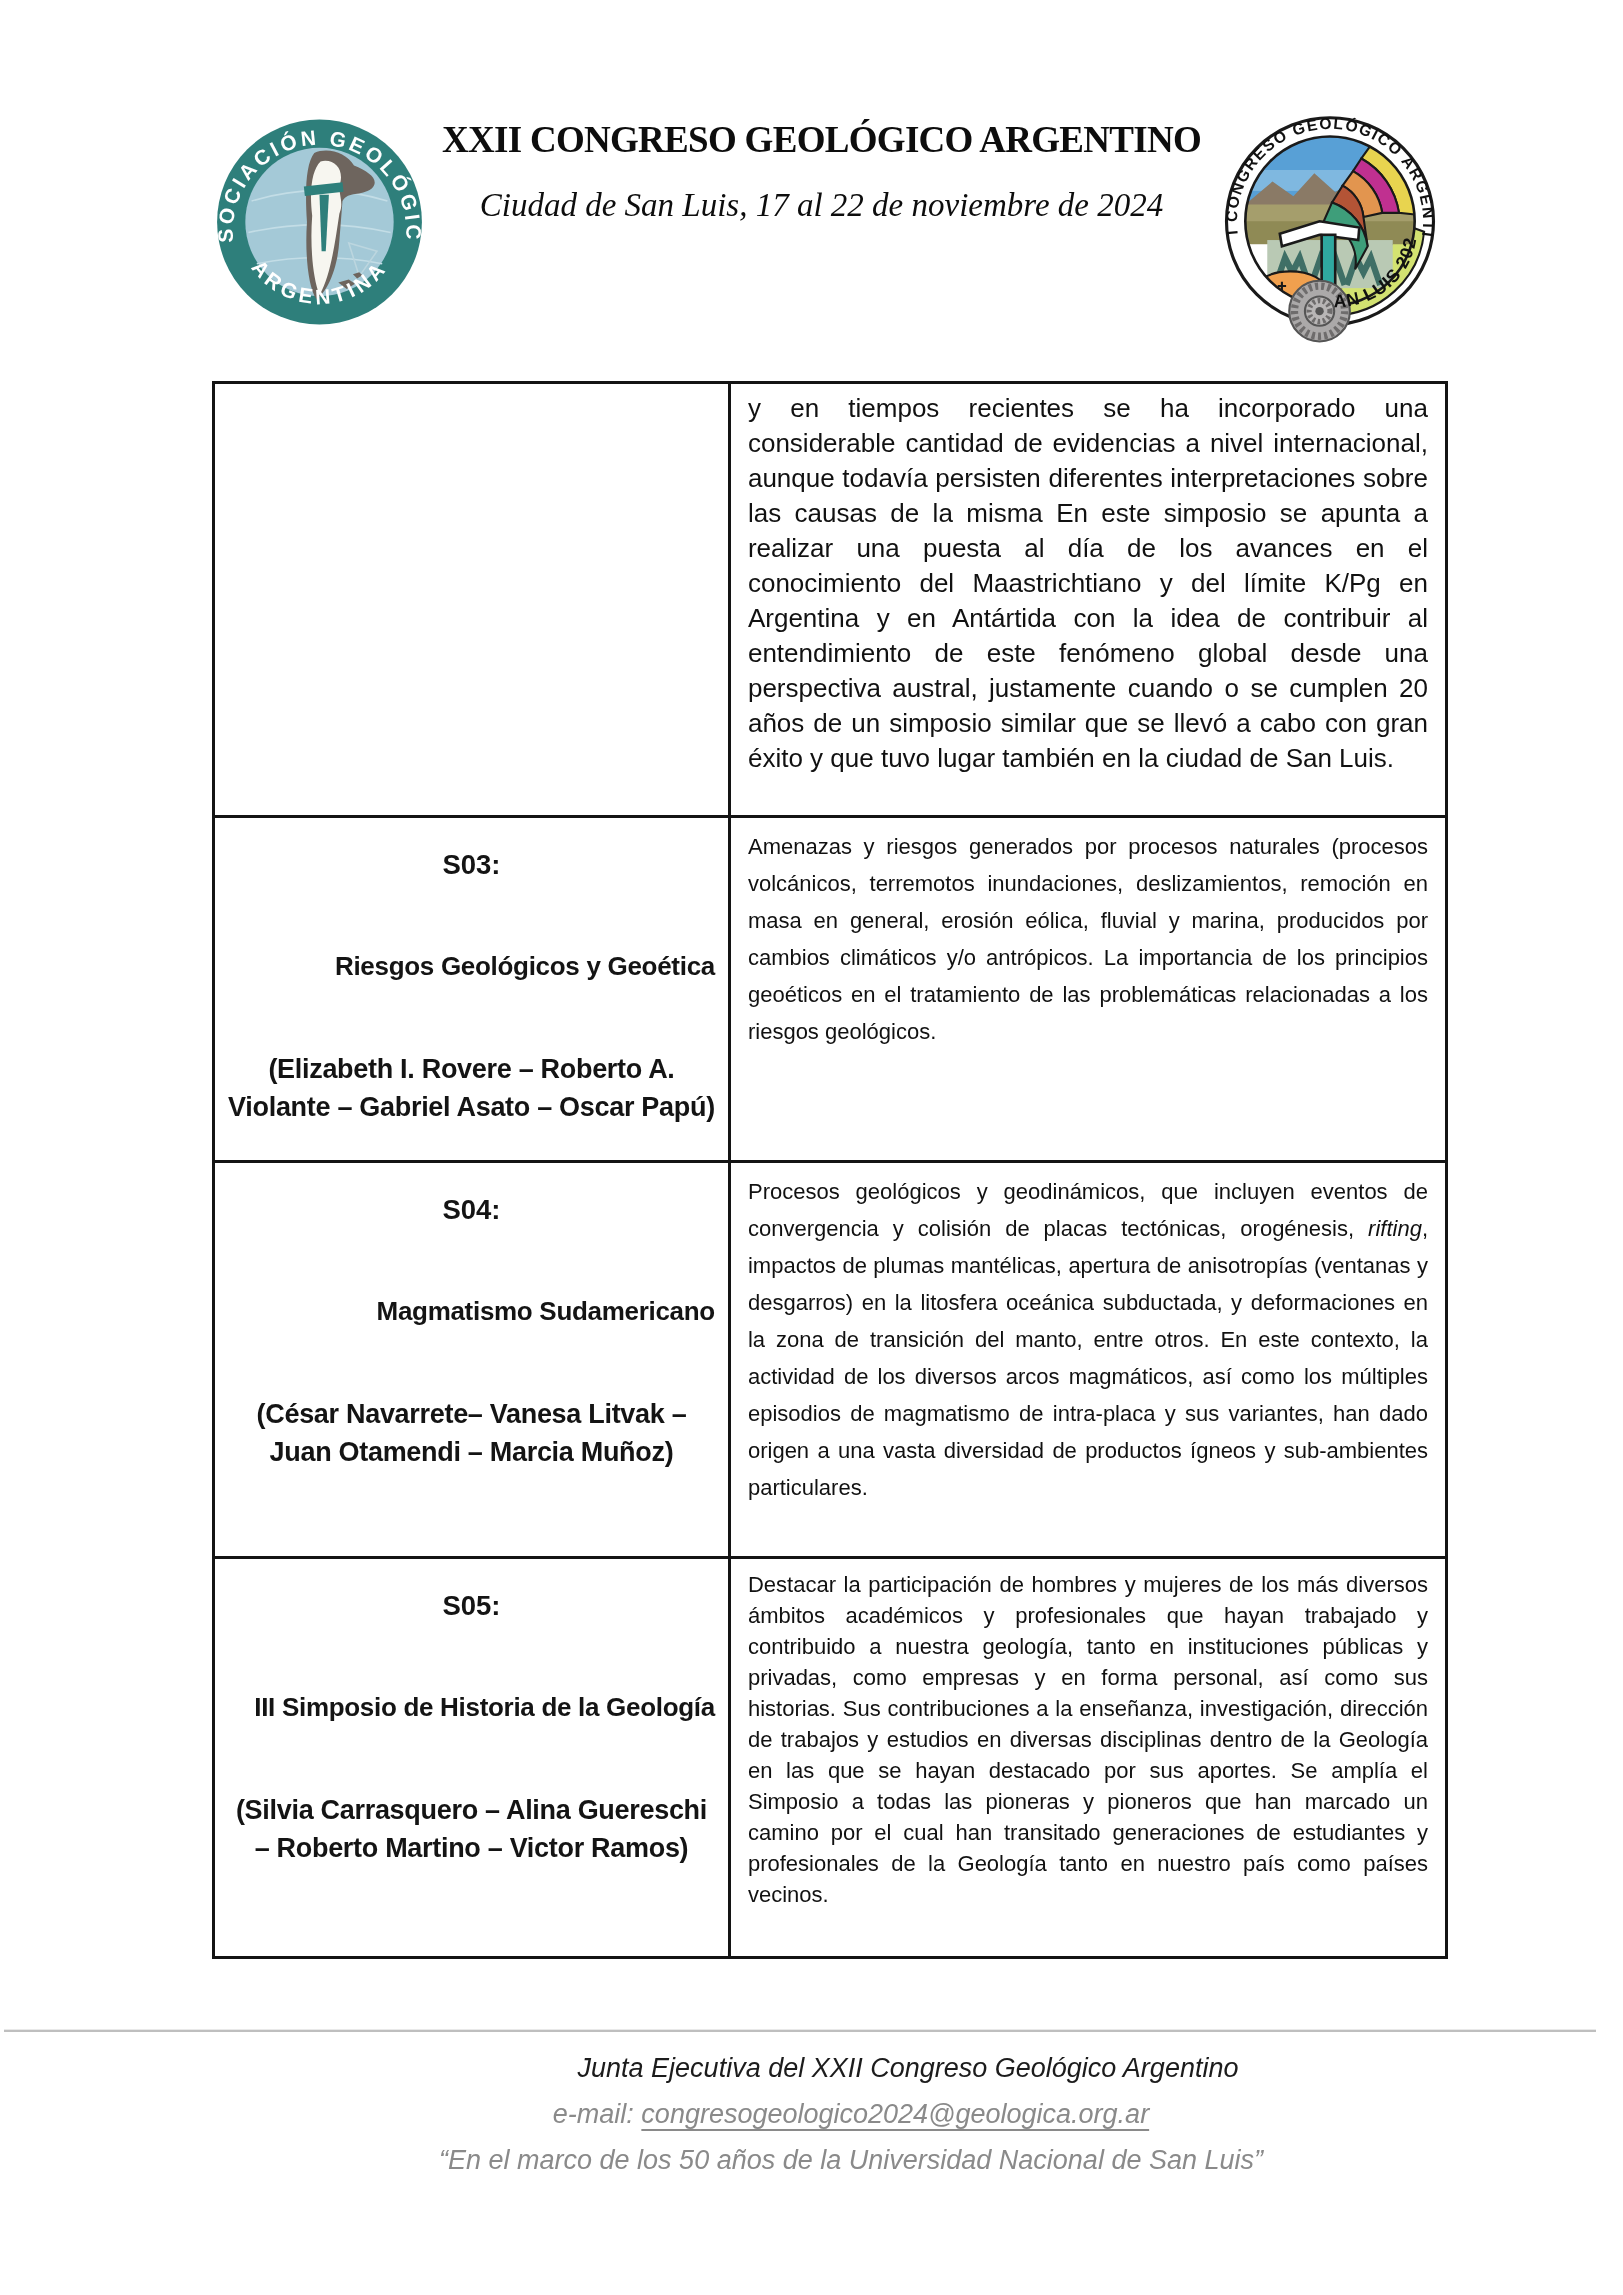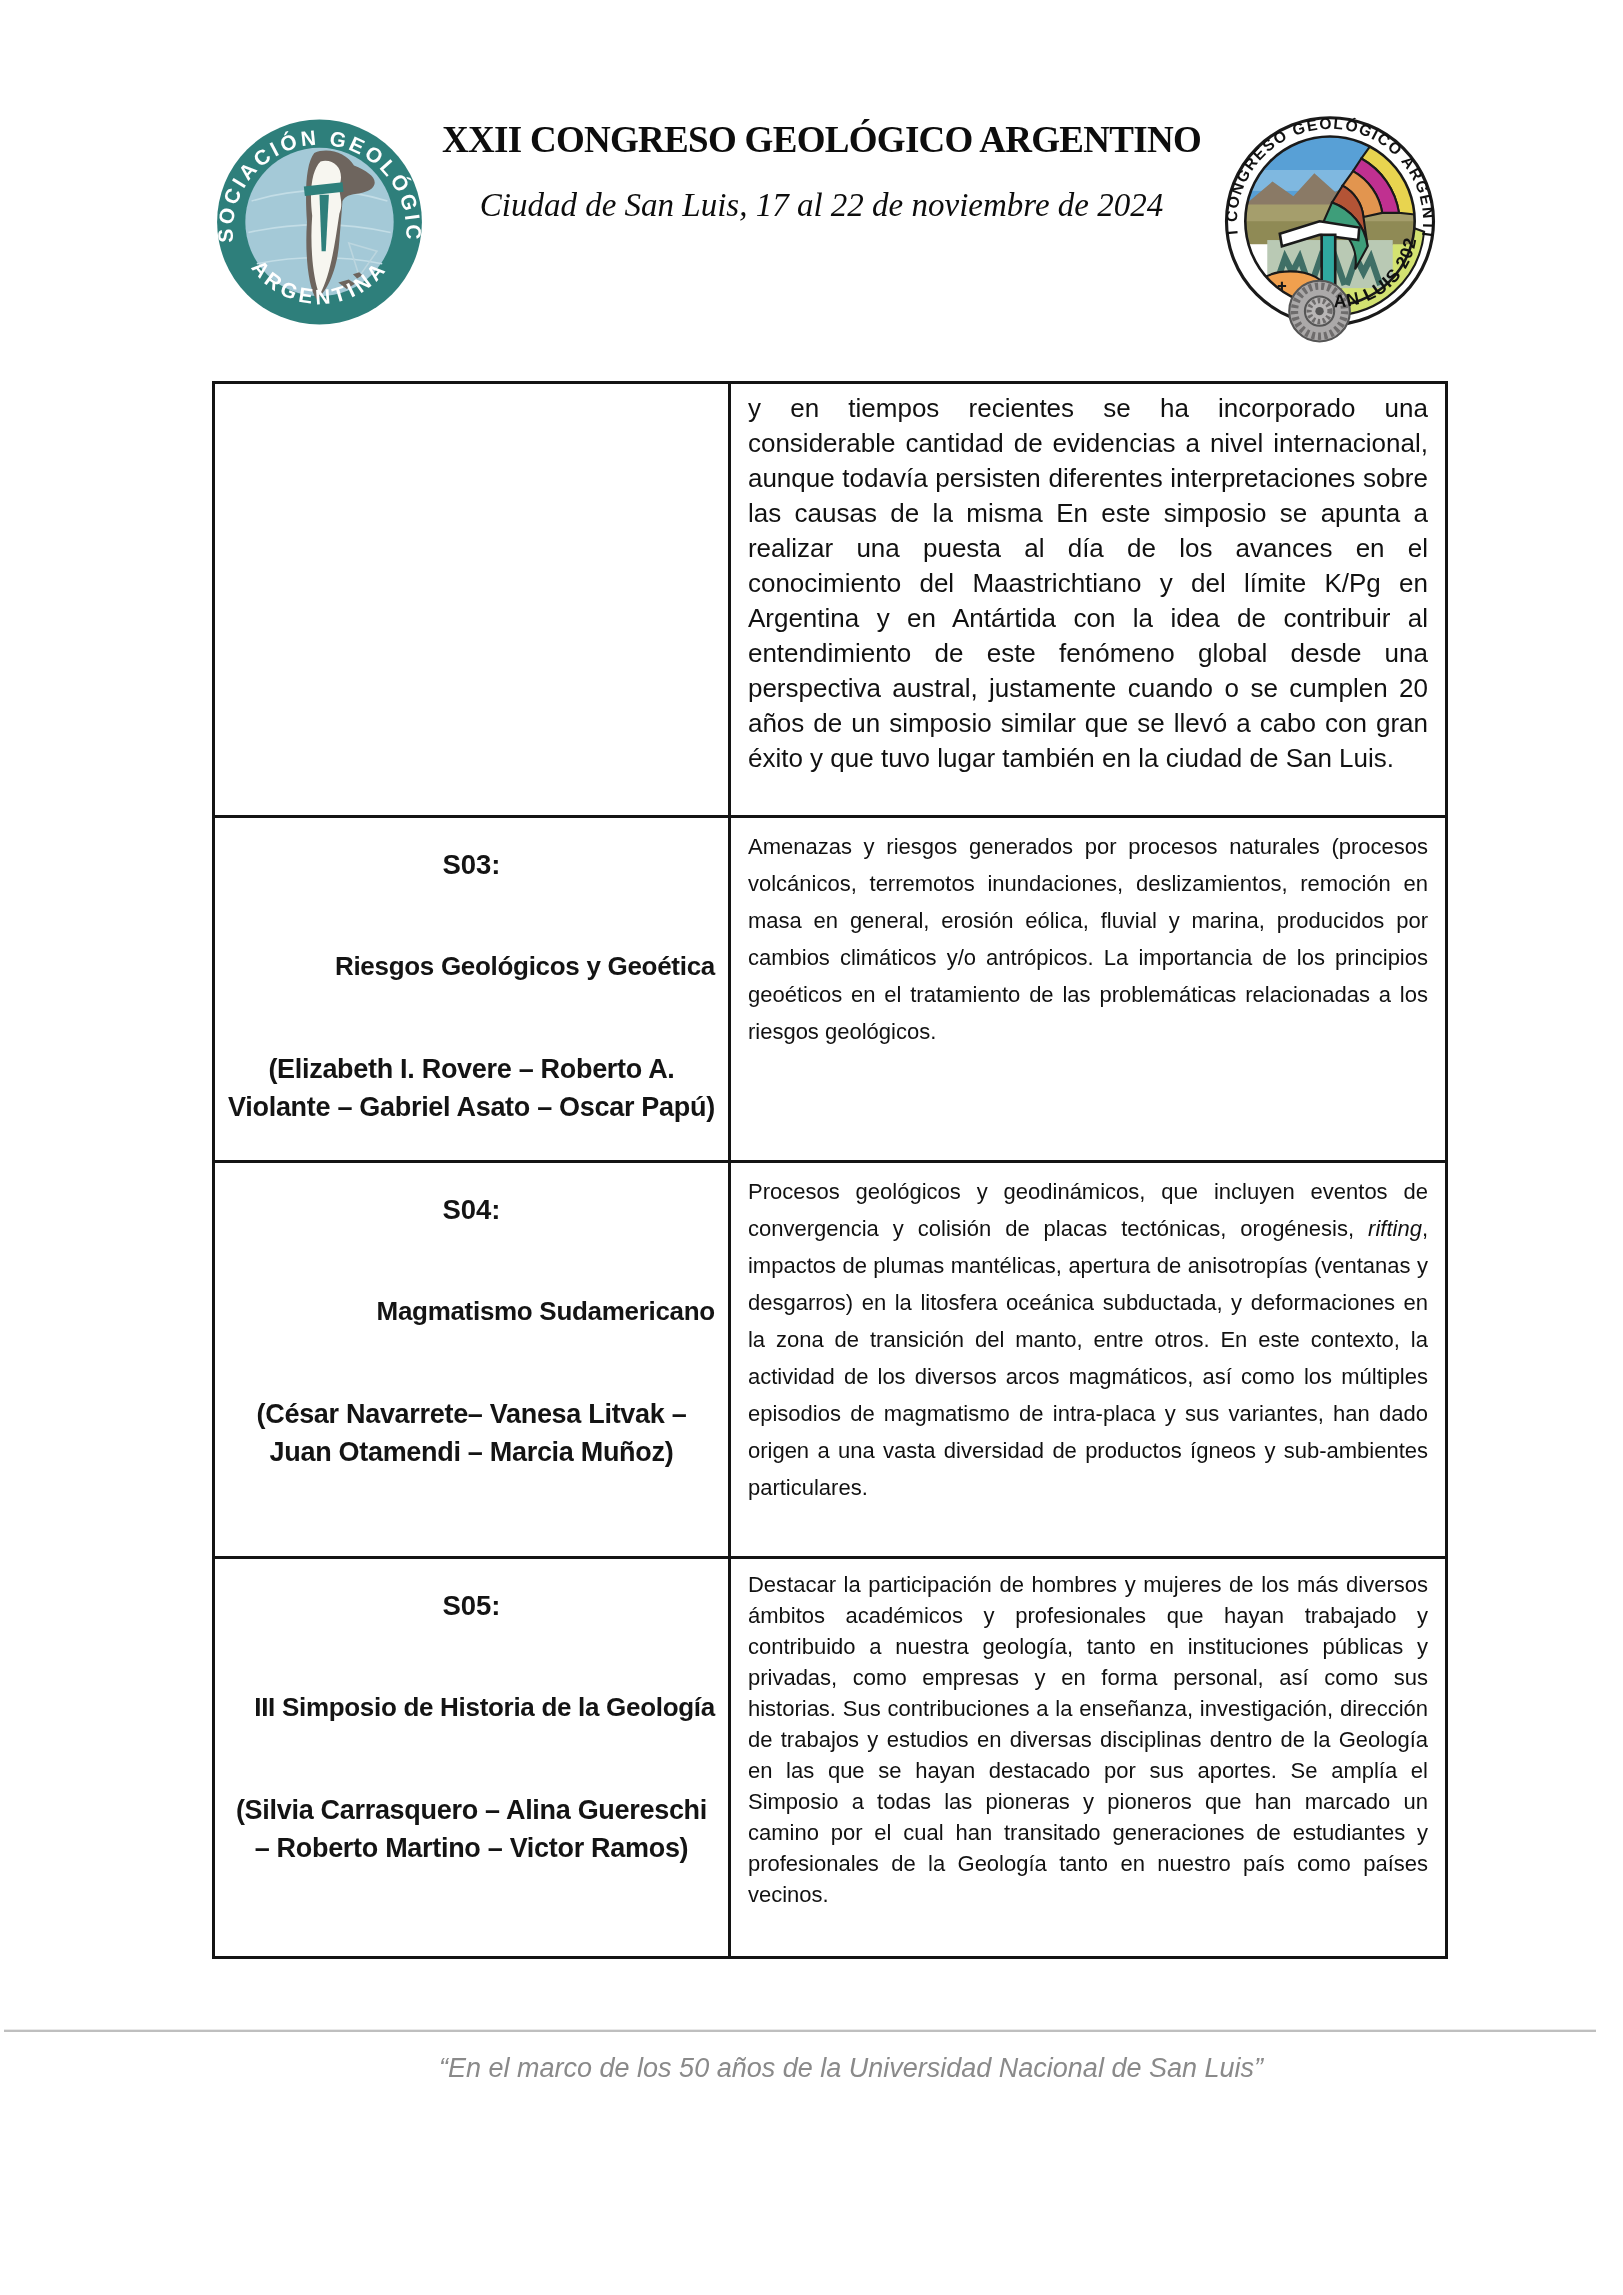--- a/index.html
+++ b/index.html
@@ -181,17 +181,19 @@
       </td>
       <td class="c-right">
         <div class="desc lh48">Destacar la participación de hombres y mujeres de los más diversos ámbitos académicos y profesionales que hayan trabajado y contribuido a nuestra geología, tanto en instituciones públicas y privadas, como empresas y en forma personal, así como sus historias. Sus contribuciones a la enseñanza, investigación, dirección de trabajos y estudios en diversas disciplinas dentro de la Geología en las que se hayan destacado por sus aportes. Se amplía el Simposio a todas las pioneras y pioneros que han marcado un camino por el cual han transitado generaciones de estudiantes y profesionales de la Geología tanto en nuestro país como países vecinos.</div>
       </td>
     </tr>
   </tbody>
     </table>
 
   <div class="footer-rule"></div>
   <div class="footer">
+    <div class="f-black">Junta Ejecutiva del XXII Congreso Geológico Argentino</div>
+    <div class="f-gray"><span>e-mail: </span><a class="email-link" href="#">congresogeologico2024@geologica.org.ar</a></div>
     <div class="f-gray">“En el marco de los 50 años de la Universidad Nacional de San Luis”</div>
   </div>
 
 </div>
 
 
 </body></html>

